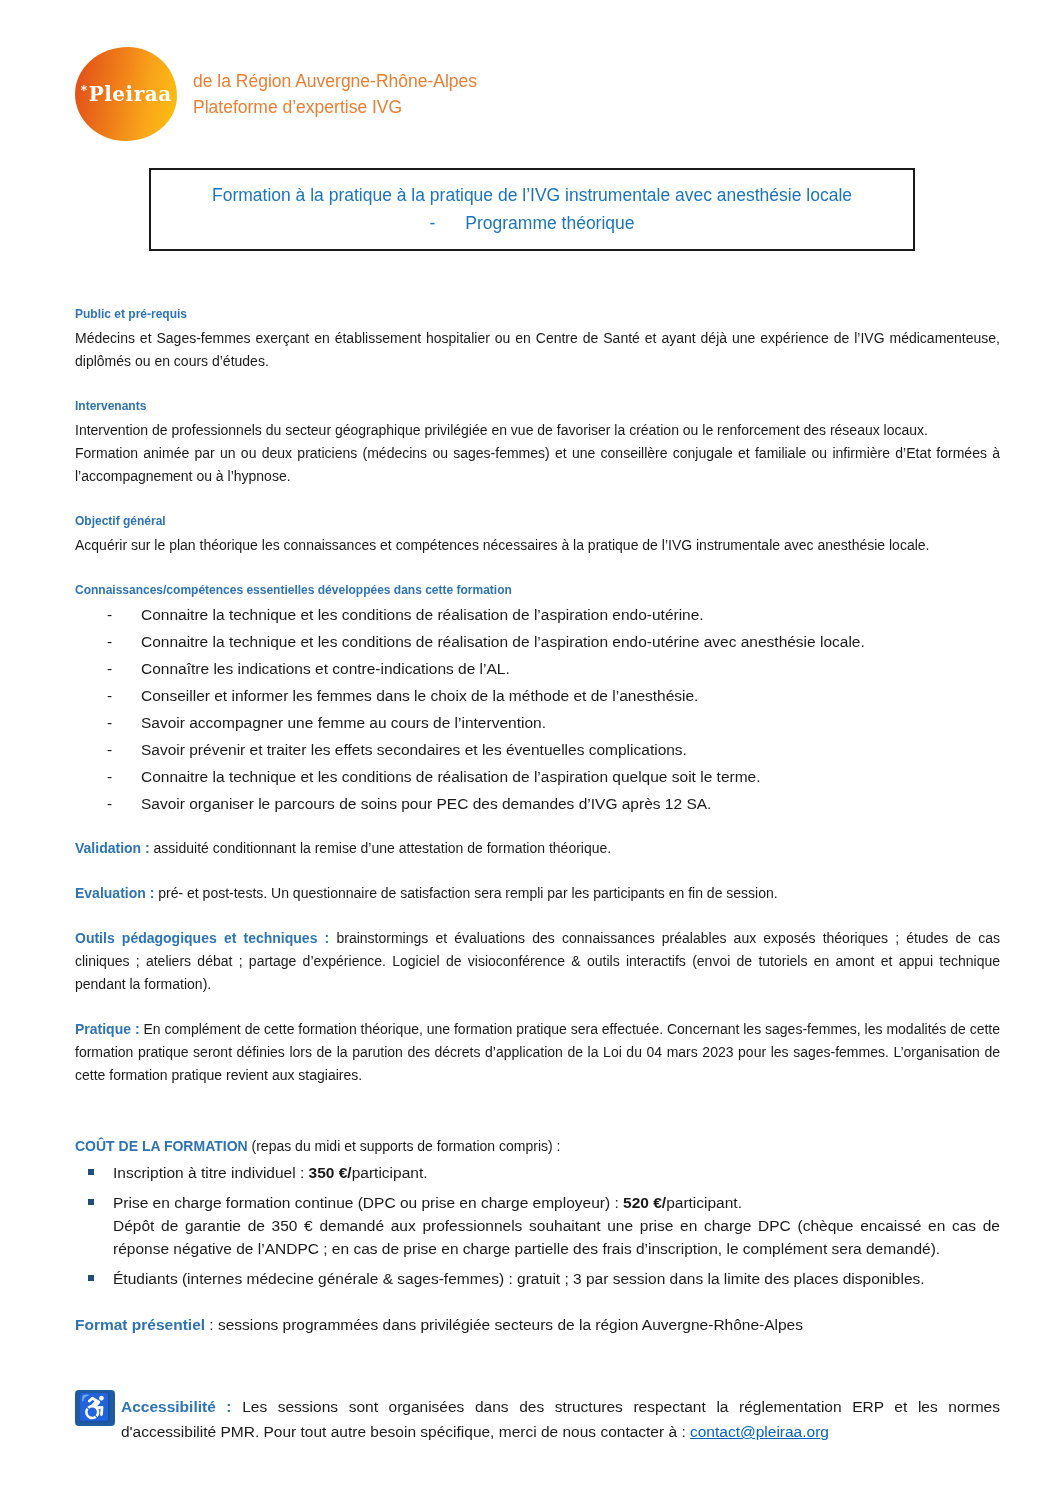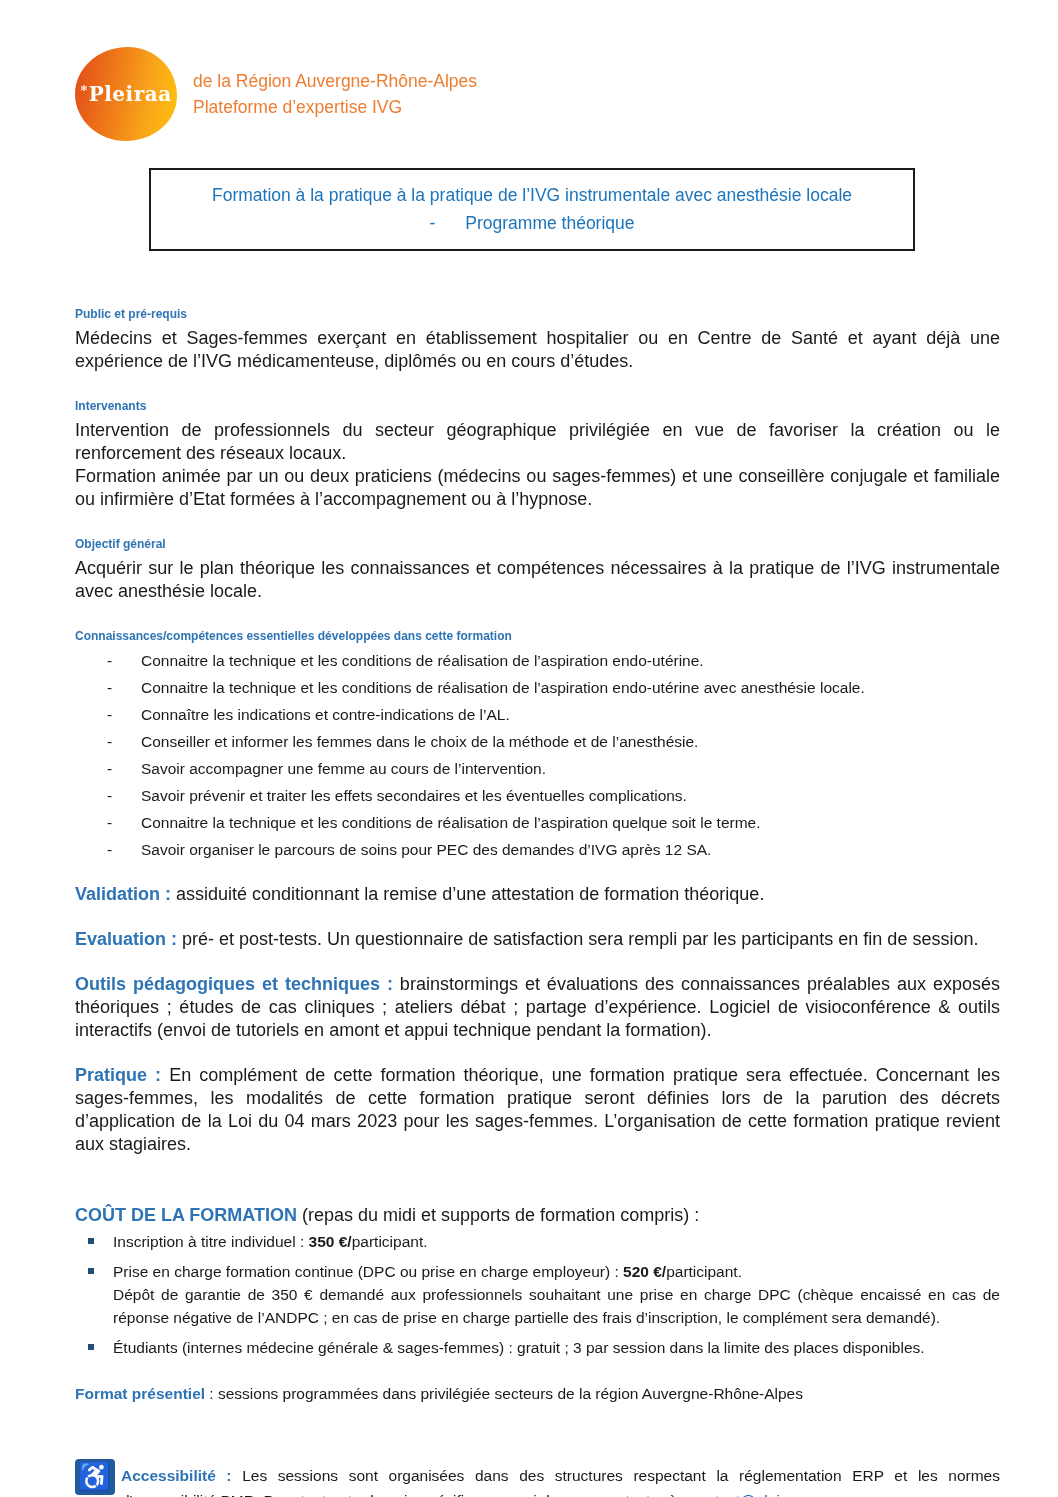--- a/index.html
+++ b/index.html
@@ -49,21 +49,21 @@
   .sec-cout { margin-top: 48px; }
   h3.heading {
     margin: 0 0 1px 0;
     color: #2E74B5;
     font-size: 12px;
     font-weight: bold;
     line-height: 23px;
   }
   p.body {
     margin: 0;
-    font-size: 18px;
+    font-size: 14px;
     line-height: 23px;
     text-align: justify;
   }
   .lbl { color: #2E74B5; font-weight: bold; }
   .bold { font-weight: bold; }
   
   ul.dashes { list-style: none; margin: 1px 0 0 0; padding: 0; }
   ul.dashes li { display: flex; font-size: 15.5px; line-height: 23px; margin-bottom: 4px; }
   ul.dashes .dash { flex: 0 0 34px; padding-left: 32px; box-sizing: content-box; width: 0; }
   ul.dashes .dash-txt { flex: 1; }

